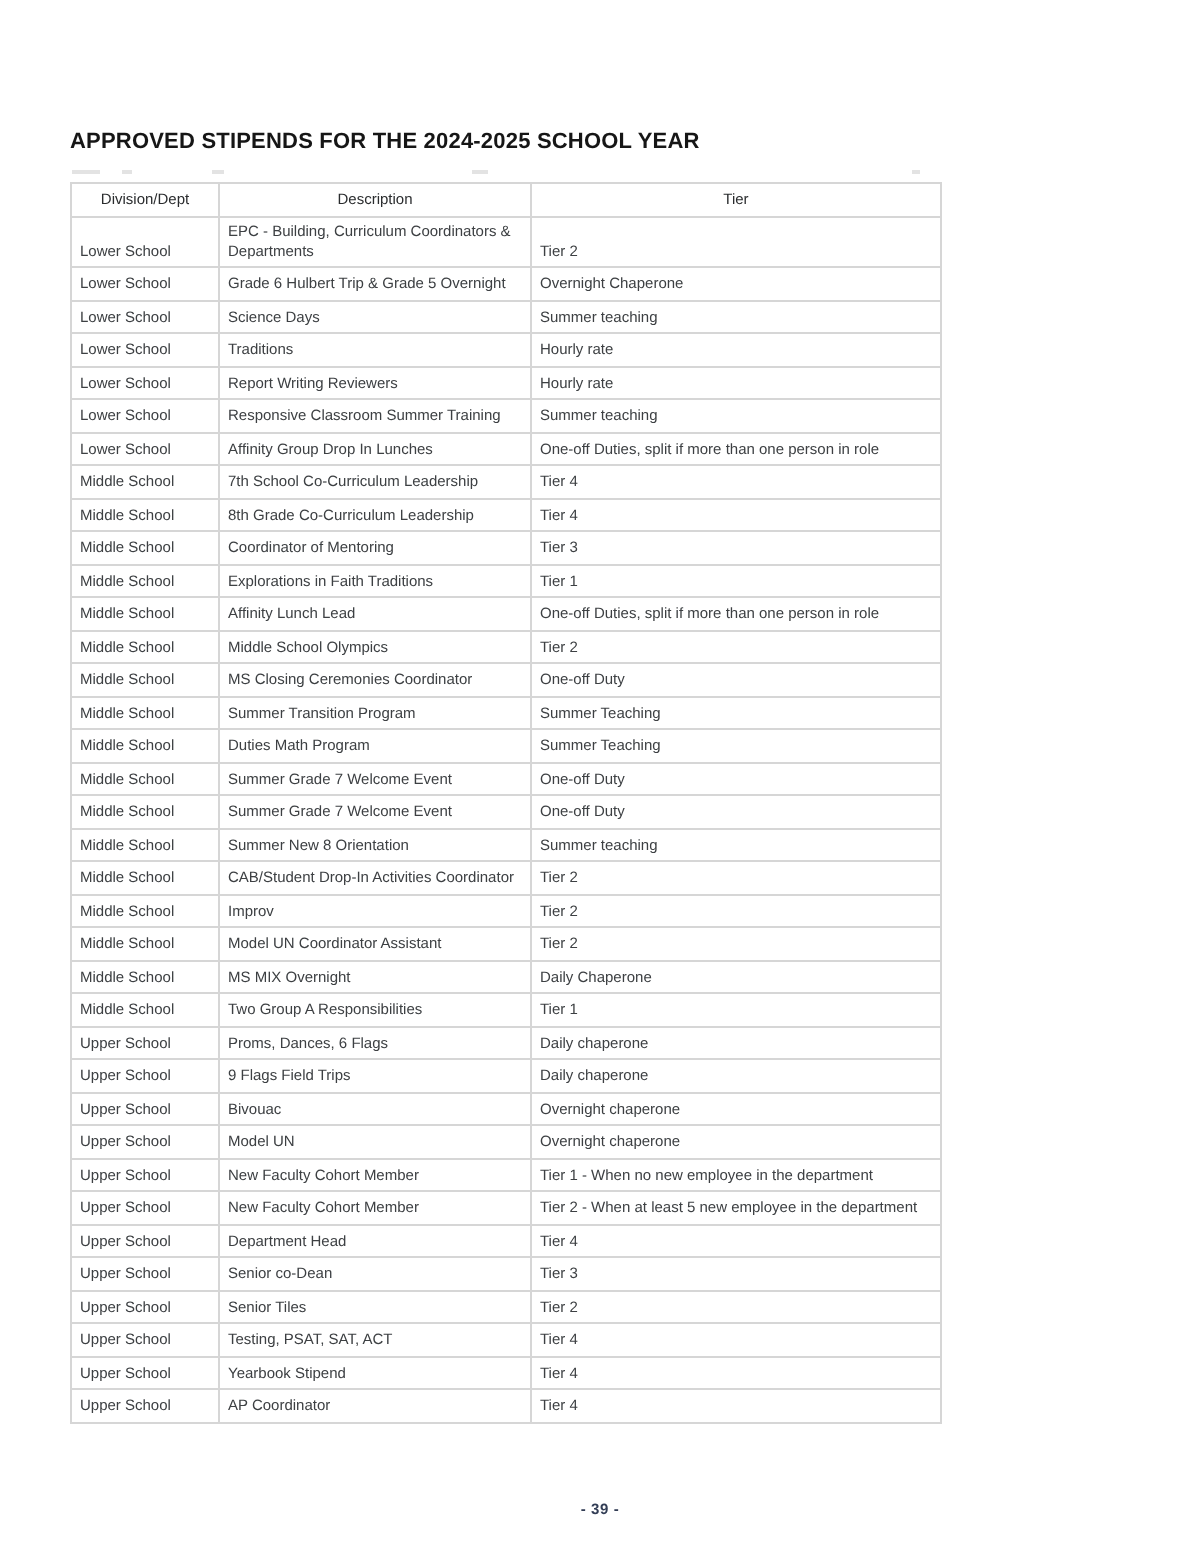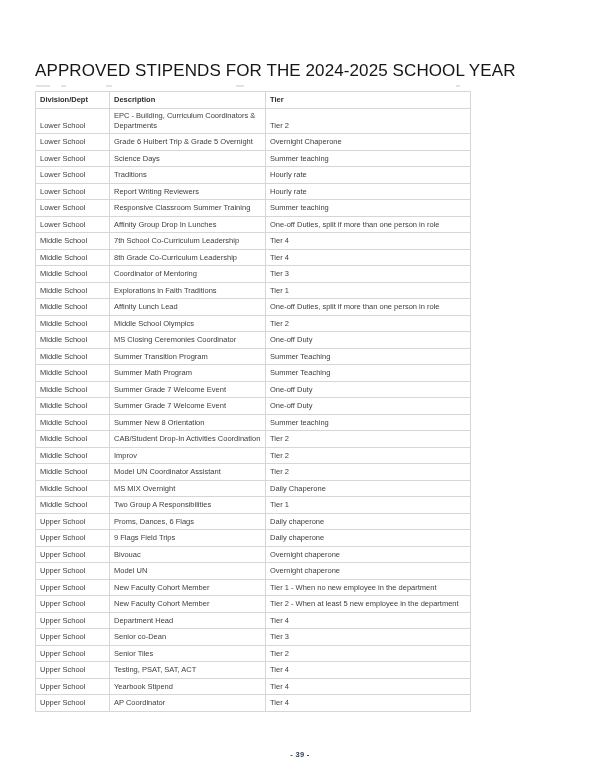--- a/index.html
+++ b/index.html
@@ -13,23 +13,23 @@
     height: 776px;
     background: #ffffff;
     font-family: "Liberation Sans", sans-serif;
     overflow: hidden;
   }
   .title {
     position: absolute;
     left: 35px;
     top: 64px;
     margin: 0;
-    font-size: 17px;
+    font-size: 11px;
     line-height: 14px;
-    font-weight: 400;
+    font-weight: 700;
     color: #161616;
     letter-spacing: 0.1px;
   }
   
   .artifacts {
     position: absolute;
     left: 35px;
     top: 84px;
     width: 435px;
     height: 4px;
@@ -64,23 +64,24 @@
     box-sizing: border-box;
     padding: 2px 4px 3px 4px;
     font-size: 7.5px;
     line-height: 9.5px;
     color: #3d4043;
     text-align: left;
     font-weight: 400;
   }
   table.stipends th {
     height: 17px;
-    font-weight: 700;
+    font-weight: 400;
     color: #2a2c2e;
     vertical-align: middle;
+    text-align: center;
   }
   table.stipends td {
     height: 16.5px;
     vertical-align: bottom;
   }
   table.stipends td.col-division,
   table.stipends td.col-tier {
     white-space: nowrap;
     overflow: visible;
   }
@@ -196,41 +197,41 @@
           <td class="col-description">MS Closing Ceremonies Coordinator</td>
           <td class="col-tier">One-off Duty</td>
         </tr>
         <tr>
           <td class="col-division">Middle School</td>
           <td class="col-description">Summer Transition Program</td>
           <td class="col-tier">Summer Teaching</td>
         </tr>
         <tr>
           <td class="col-division">Middle School</td>
-          <td class="col-description">Summer Math Program</td>
+          <td class="col-description">Duties Math Program</td>
           <td class="col-tier">Summer Teaching</td>
         </tr>
         <tr>
           <td class="col-division">Middle School</td>
           <td class="col-description">Summer Grade 7 Welcome Event</td>
           <td class="col-tier">One-off Duty</td>
         </tr>
         <tr>
           <td class="col-division">Middle School</td>
           <td class="col-description">Summer Grade 7 Welcome Event</td>
           <td class="col-tier">One-off Duty</td>
         </tr>
         <tr>
           <td class="col-division">Middle School</td>
           <td class="col-description">Summer New 8 Orientation</td>
           <td class="col-tier">Summer teaching</td>
         </tr>
         <tr>
           <td class="col-division">Middle School</td>
-          <td class="col-description">CAB/Student Drop-In Activities Coordination</td>
+          <td class="col-description">CAB/Student Drop-In Activities Coordinator</td>
           <td class="col-tier">Tier 2</td>
         </tr>
         <tr>
           <td class="col-division">Middle School</td>
           <td class="col-description">Improv</td>
           <td class="col-tier">Tier 2</td>
         </tr>
         <tr>
           <td class="col-division">Middle School</td>
           <td class="col-description">Model UN Coordinator Assistant</td>

